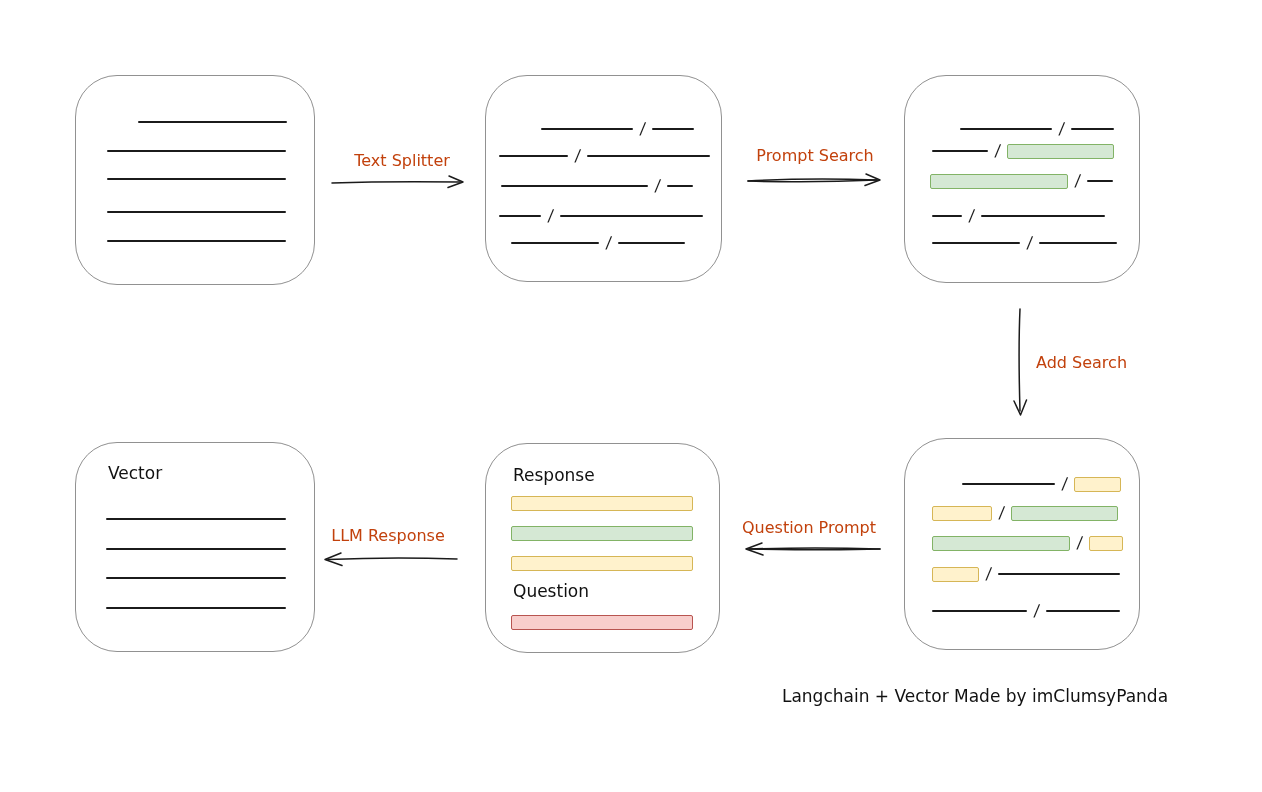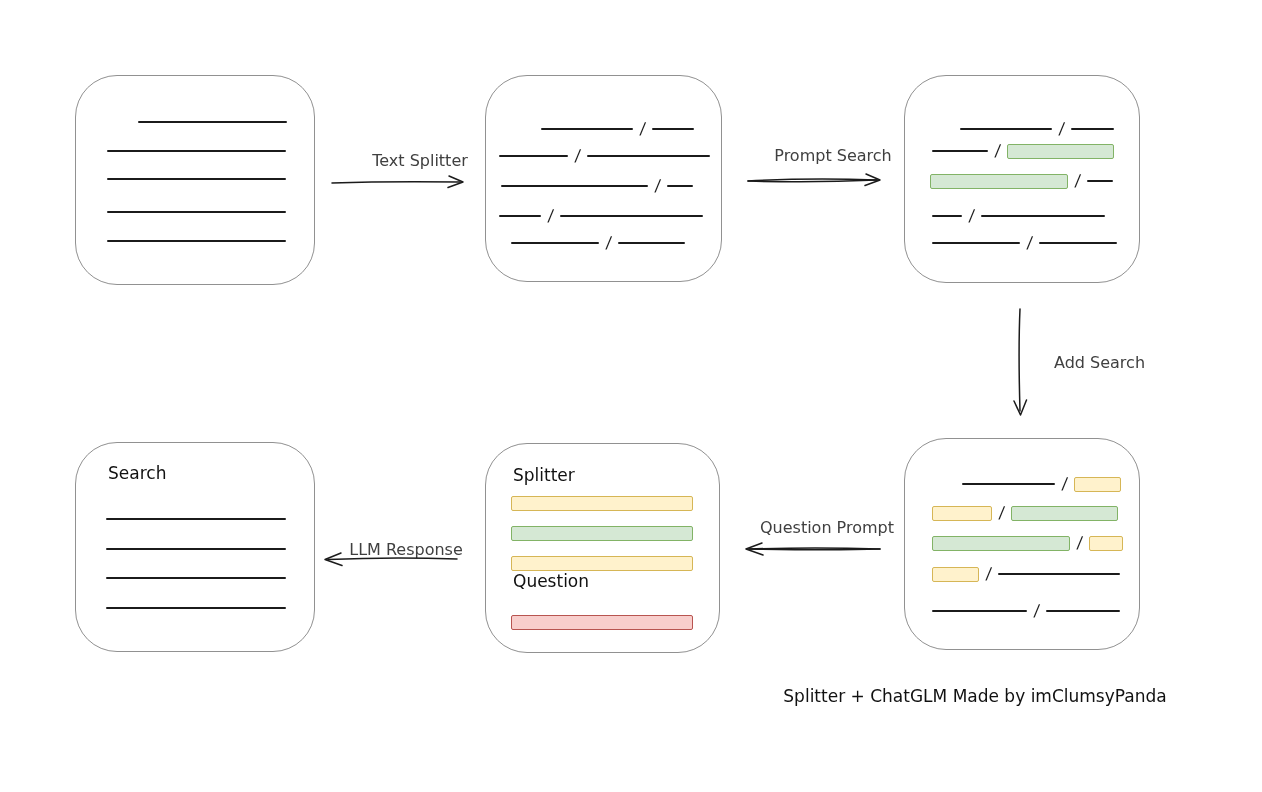--- a/index.html
+++ b/index.html
@@ -23,21 +23,21 @@
   .chip.g { background:var(--green-fill,#d5e8d4); border-color:var(--green-border,#82b366); }
   .chip.y { background:var(--yellow-fill,#fff2cc); border-color:var(--yellow-border,#d6b656); }
   .bar {
     position:absolute; left:25px; width:182px; height:15px; border-radius:2px;
     border:1.6px solid; box-sizing:border-box;
   }
   .bar.g { background:var(--green-fill,#d5e8d4); border-color:var(--green-border,#82b366); }
   .bar.y { background:var(--yellow-fill,#fff2cc); border-color:var(--yellow-border,#d6b656); }
   .bar.r { background:var(--red-fill,#f8cecc); border-color:var(--red-border,#b85450); }
   .node-title { position:absolute; font-size:17px; color:#111; white-space:nowrap; }
-  .label { position:absolute; font-size:16px; color:#404040; white-space:nowrap;margin-left:18px; }
+  .label { position:absolute; font-size:16px; color:#c2410c; white-space:nowrap; }
   .label.centered { text-align:center; }
   .arrow { position:absolute; overflow:visible; }
   .arrow path {
     fill:none; stroke:var(--stroke,#1b1b1b); stroke-width:1.5;
     stroke-linecap:round; stroke-linejoin:round;
   }
   .caption { position:absolute; font-size:17px; color:#111; text-align:center; white-space:nowrap; }
 </style>
 </head>
 <body>
@@ -156,37 +156,37 @@
   </div>
 
   <div class="label centered" style="left:738px; top:518px; width:142px;">Question Prompt</div>
   <svg class="arrow" style="left:737px; top:539px;" width="146" height="20">
     <path d="M143 10 C 95 8.5, 45 9, 12 10"></path>
     <path d="M143 10 C 95 11.5, 45 10.5, 12 10"></path>
     <path d="M25 4 L 9 10 L 26 16"></path>
   </svg>
 
   <div class="node" style="left:485px; top:443px; width:235px; height:210px;">
-    <div class="node-title" style="left:27px; top:21px;">Splitter</div>
+    <div class="node-title" style="left:27px; top:21px;">Response</div>
     <i class="bar y" style="top:52px;"></i>
     <i class="bar g" style="top:82px;"></i>
     <i class="bar y" style="top:112px;"></i>
-    <div class="node-title" style="left:27px; top:127px;text-align:right;">Question</div>
+    <div class="node-title" style="left:27px; top:137px;text-align:right;">Question</div>
     <i class="bar r" style="top:171px;"></i>
   </div>
 
-  <div class="label centered" style="left:322px; top:540px; width:132px;">LLM Response</div>
+  <div class="label centered" style="left:322px; top:526px; width:132px;">LLM Response</div>
   <svg class="arrow" style="left:318px; top:549px;" width="142" height="20">
     <path d="M139 10 C 95 8.5, 45 9, 10 10.5"></path>
     <path d="M23 4 L 7 10.5 L 24 16.5"></path>
   </svg>
 
   <div class="node" style="left:75px; top:442px; width:240px; height:210px;">
-    <div class="node-title" style="left:32px; top:20px;">Search</div>
+    <div class="node-title" style="left:32px; top:20px;">Vector</div>
     <span class="abs-ln" style="left:30px; top:75px; width:180px;"></span>
     <span class="abs-ln" style="left:30px; top:105px; width:180px;"></span>
     <span class="abs-ln" style="left:30px; top:134px; width:180px;"></span>
     <span class="abs-ln" style="left:30px; top:164px; width:180px;"></span>
   </div>
 
-  <div class="caption" style="left:765px; top:686px; width:420px;">Splitter + ChatGLM Made by imClumsyPanda</div>
+  <div class="caption" style="left:765px; top:686px; width:420px;">Langchain + Vector Made by imClumsyPanda</div>
 
 </div>
 
 </body></html>

